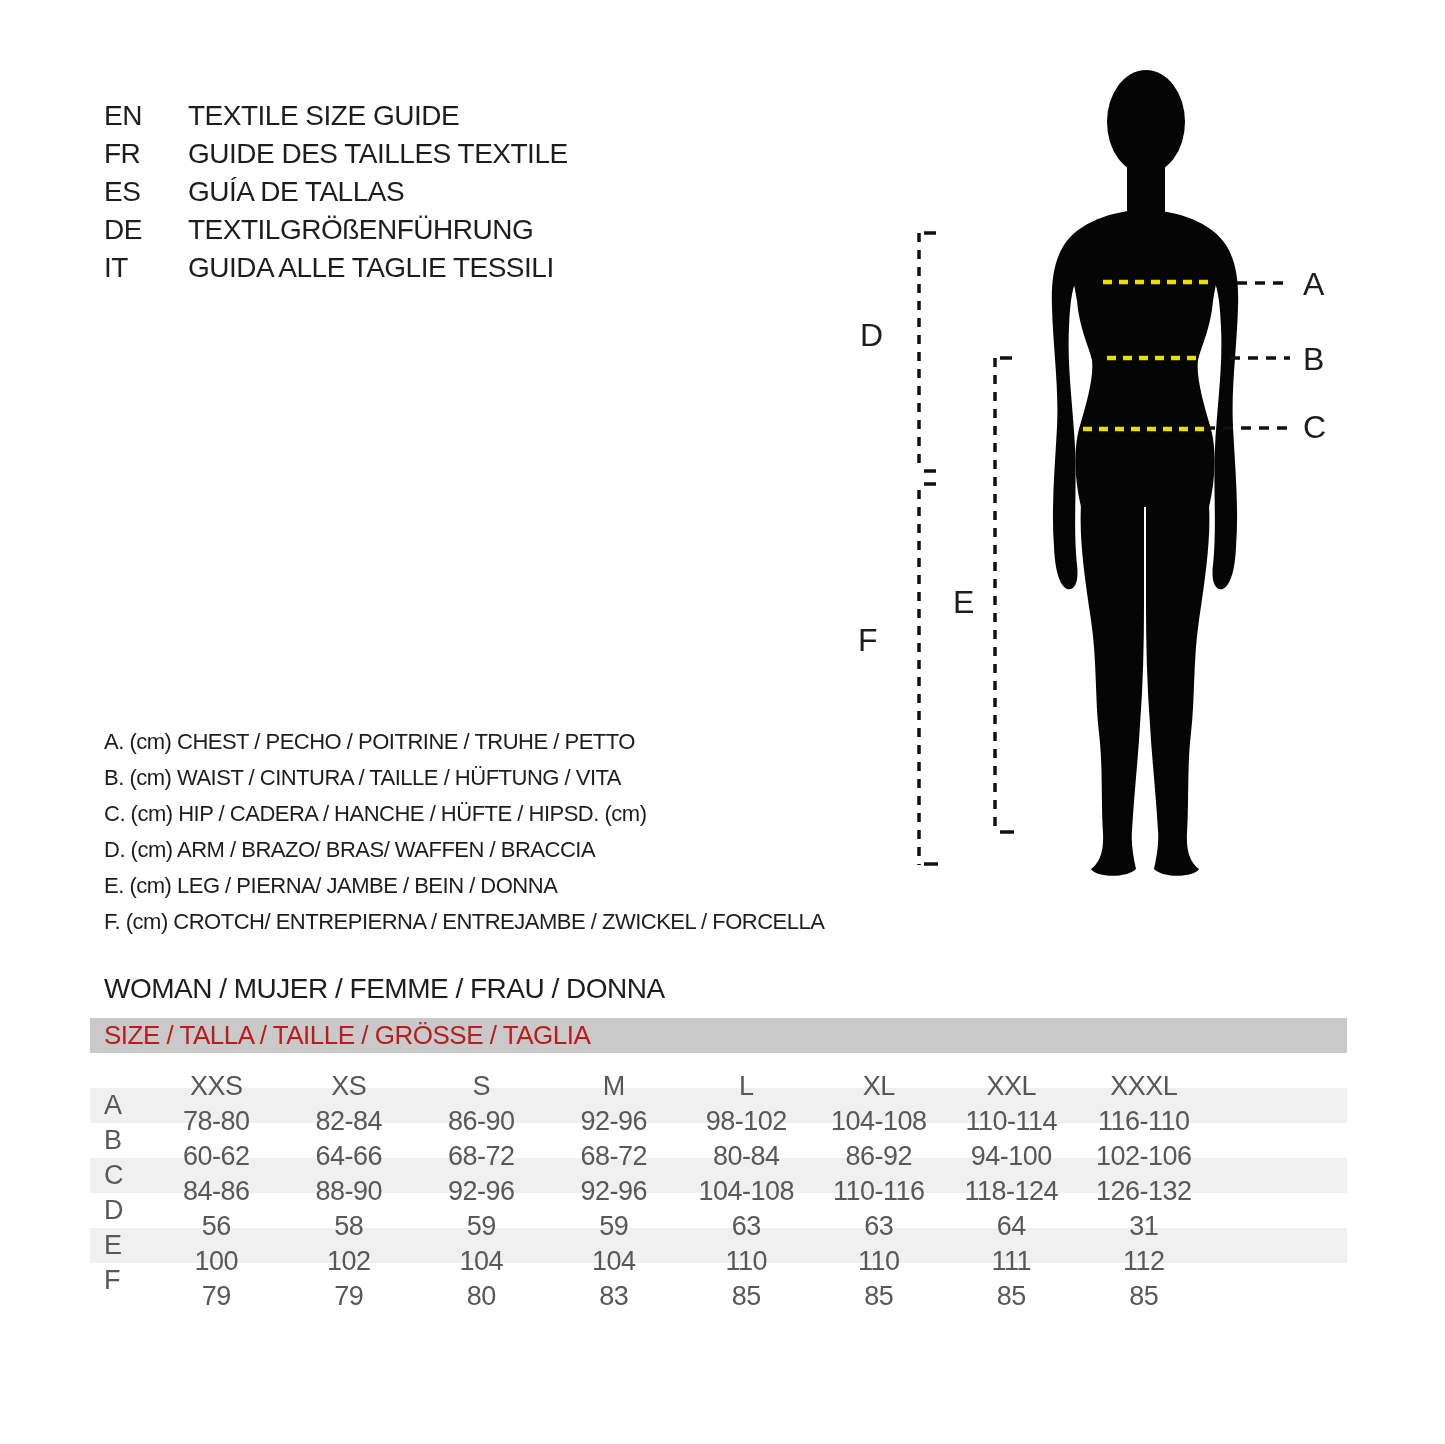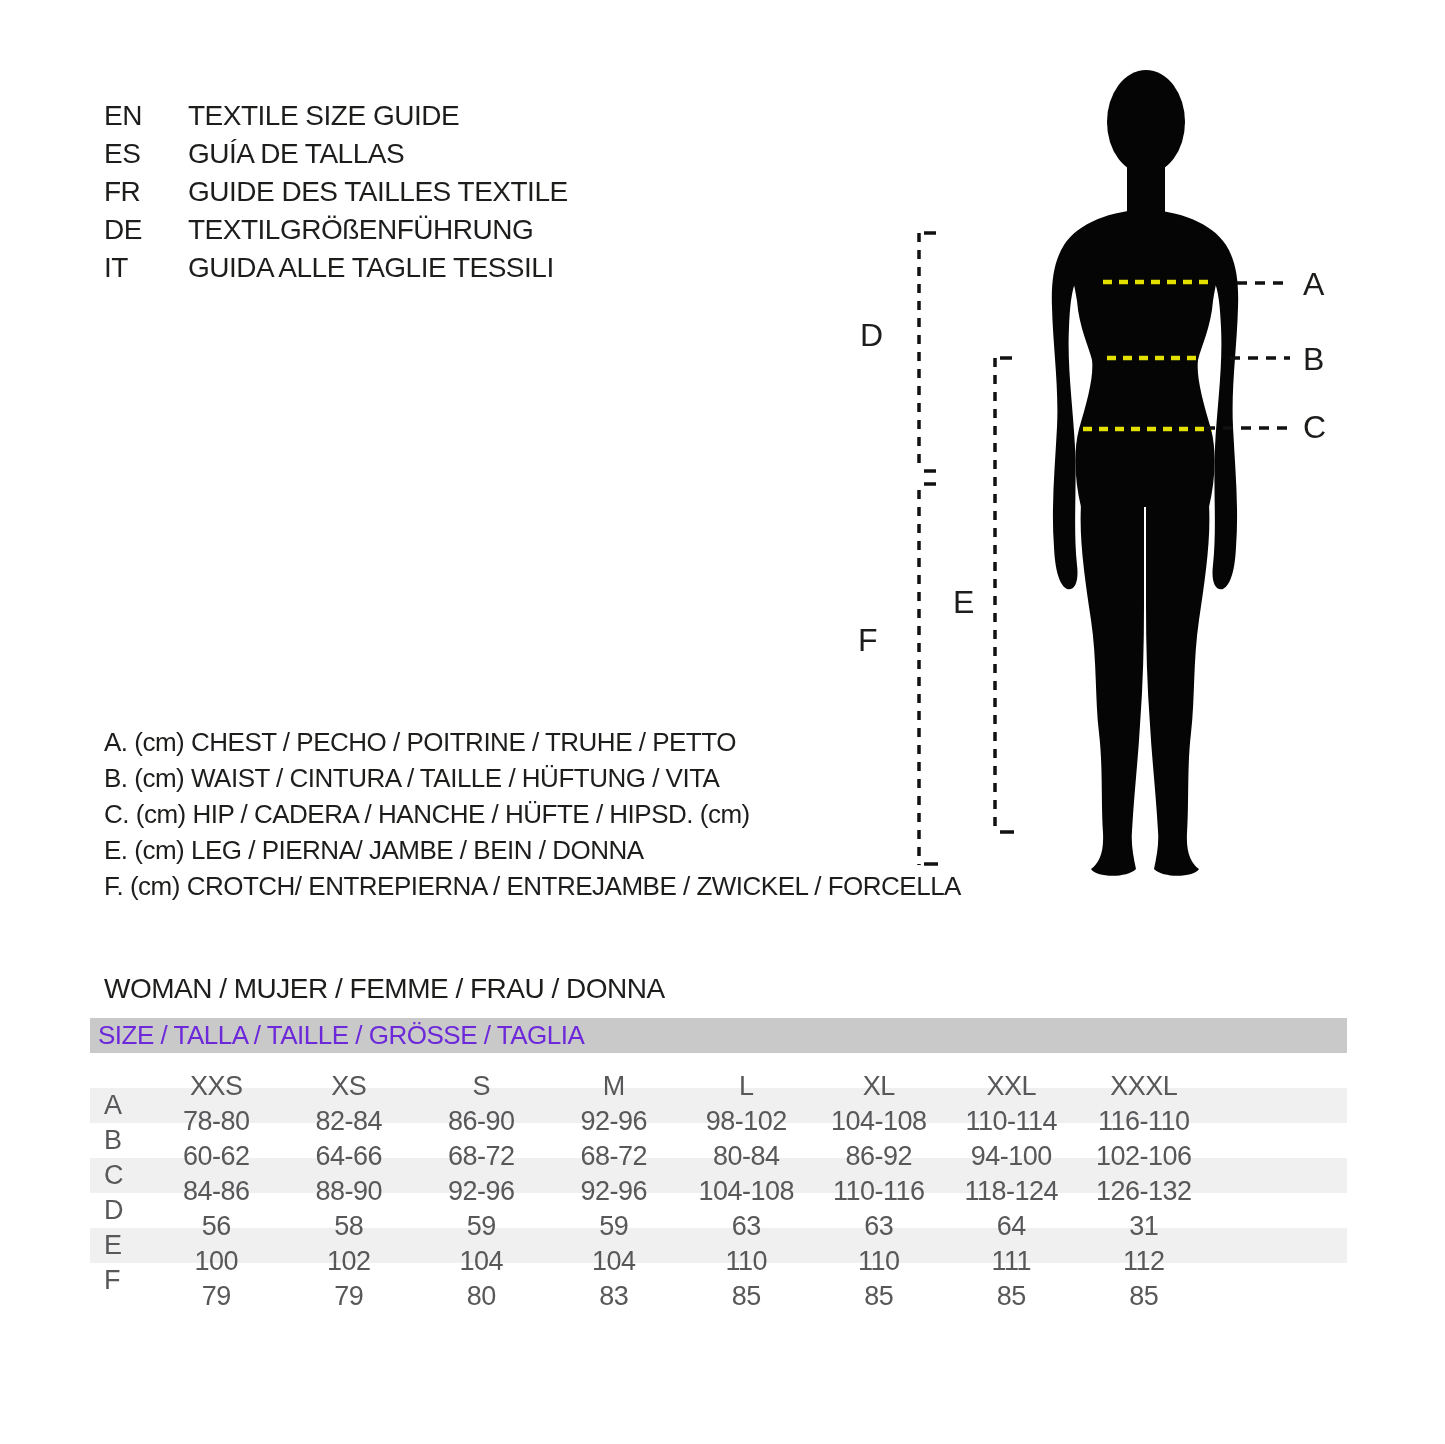--- a/index.html
+++ b/index.html
@@ -15,36 +15,36 @@
   .title-block{
     position:absolute;left:104px;top:97px;
     font-size:28px;line-height:38px;letter-spacing:-0.5px;
     white-space:nowrap;
   }
   .title-row{display:flex;}
   .title-code{width:84px;flex:0 0 84px;}
   
   .legend-block{
     position:absolute;left:104px;top:724px;
-    font-size:26px;line-height:36px;letter-spacing:-0.5px;
+    font-size:22px;line-height:36px;letter-spacing:-0.5px;
     white-space:nowrap;
   }
   
   .section-heading{
     position:absolute;left:104px;top:973px;
     font-size:28px;letter-spacing:-0.5px;white-space:nowrap;
   }
   
   .size-table{
     position:absolute;left:90px;top:1018px;width:1257px;
     font-size:27px;letter-spacing:-0.5px;color:#58585a;
   }
   .table-header-bar{
-    height:35px;line-height:35px;background:#c9c9ca;color:#6d28d9;
-    font-size:26px;padding-left:8px;box-sizing:border-box;
+    height:35px;line-height:35px;background:#c9c9ca;color:#b91c1c;
+    font-size:26px;padding-left:14px;box-sizing:border-box;
   }
   .t-row{display:flex;height:35px;line-height:35px;}
   .t-row.shaded{background:#f0f0f1;}
   .t-label{flex:0 0 60px;padding-left:14px;box-sizing:border-box;text-align:left;}
   .t-cell{flex:0 0 132.5px;text-align:center;margin-top:16px;}
   .t-spacer{flex:1 1 auto;}
   
   .figure-svg{position:absolute;left:850px;top:55px;}
   .fig-label{
     position:absolute;font-size:32px;letter-spacing:-0.5px;color:#1d1d1b;
@@ -60,41 +60,42 @@
 <body>
 
 <div id="canvas">
 
   <div class="title-block">
       <div class="title-row">
         <span class="title-code">EN</span>
         <span class="title-text">TEXTILE SIZE GUIDE</span>
       </div>
       <div class="title-row">
+        <span class="title-code">FR</span>
+        <span class="title-text">GUIDE DES TAILLES TEXTILE</span>
+      </div>
+      <div class="title-row">
         <span class="title-code">ES</span>
         <span class="title-text">GUÍA DE TALLAS</span>
-      </div>
-      <div class="title-row">
-        <span class="title-code">FR</span>
-        <span class="title-text">GUIDE DES TAILLES TEXTILE</span>
       </div>
       <div class="title-row">
         <span class="title-code">DE</span>
         <span class="title-text">TEXTILGRÖßENFÜHRUNG</span>
       </div>
       <div class="title-row">
         <span class="title-code">IT</span>
         <span class="title-text">GUIDA ALLE TAGLIE TESSILI</span>
       </div>
     </div>
 
   <div class="legend-block">
       <div class="legend-line">A. (cm) CHEST / PECHO / POITRINE / TRUHE / PETTO</div>
       <div class="legend-line">B. (cm) WAIST / CINTURA / TAILLE / HÜFTUNG / VITA</div>
       <div class="legend-line">C. (cm) HIP / CADERA / HANCHE / HÜFTE / HIPSD. (cm)</div>
+      <div class="legend-line">D. (cm) ARM / BRAZO/ BRAS/ WAFFEN / BRACCIA</div>
       <div class="legend-line">E. (cm) LEG / PIERNA/ JAMBE / BEIN / DONNA</div>
       <div class="legend-line">F. (cm) CROTCH/ ENTREPIERNA / ENTREJAMBE / ZWICKEL / FORCELLA</div>
     </div>
 
   <div class="section-heading">WOMAN / MUJER / FEMME / FRAU / DONNA</div>
 
   <svg class="figure-svg" width="470" height="840" viewBox="0 0 470 840">
     <g fill="#050505">
       <g transform="translate(150,0)">
 

